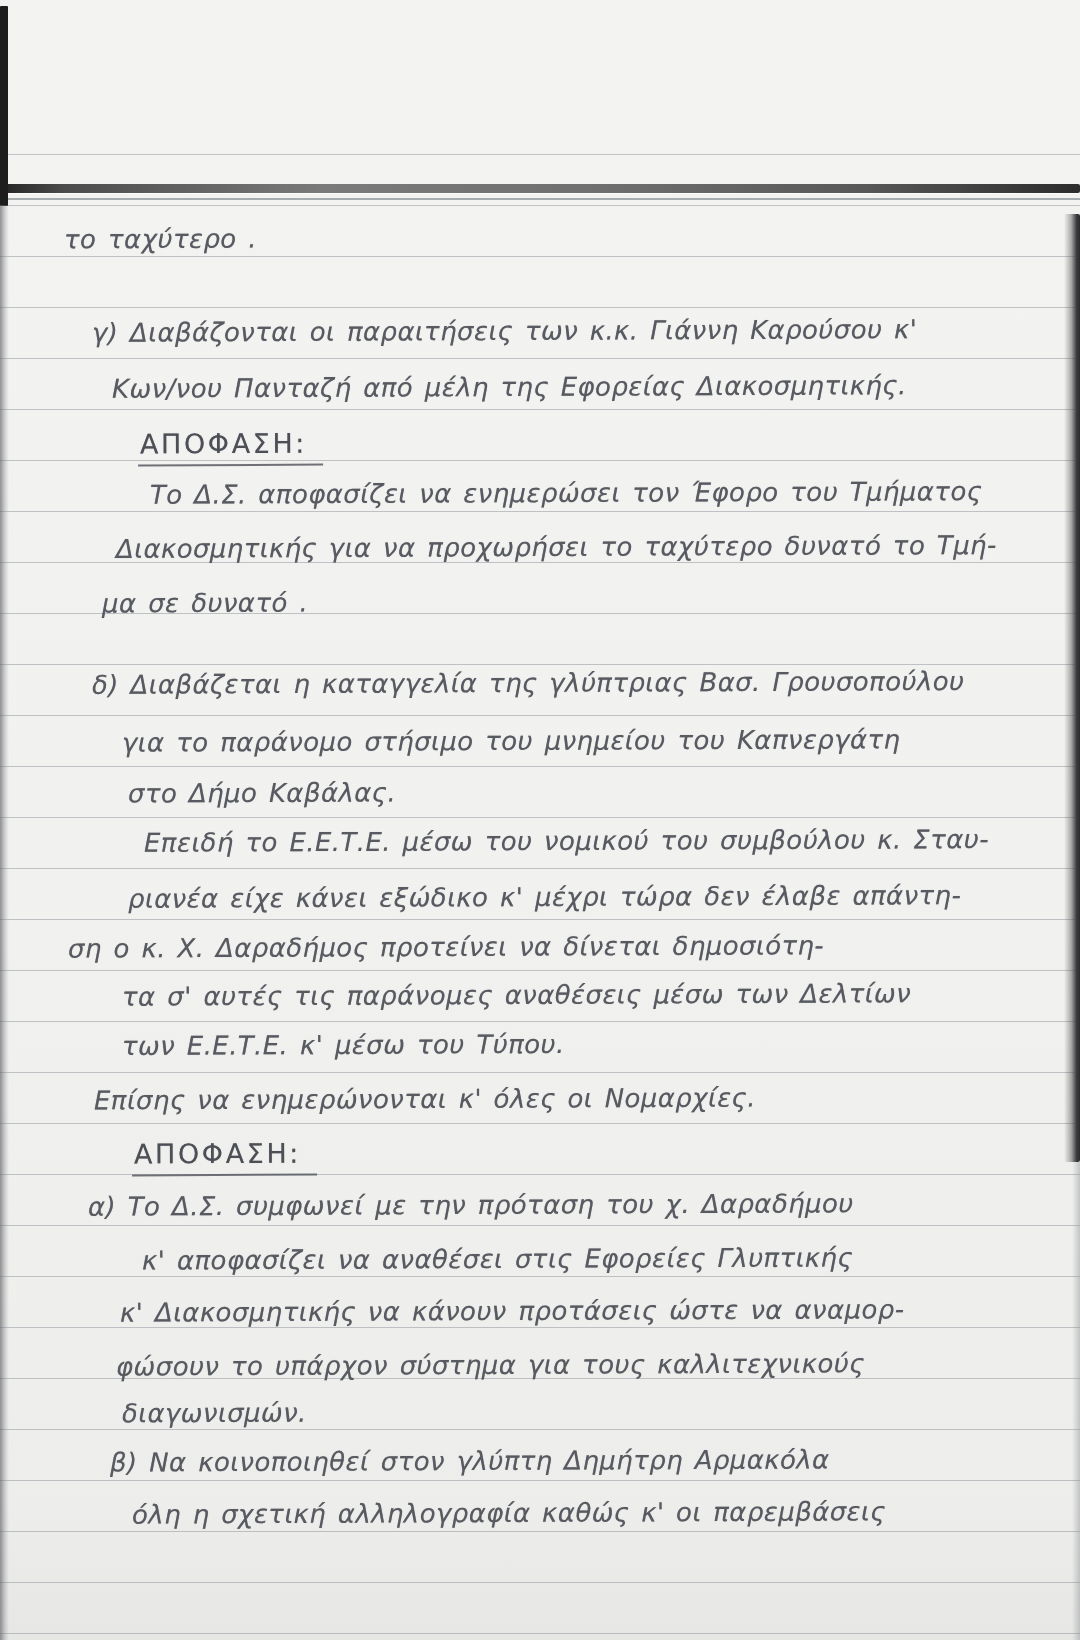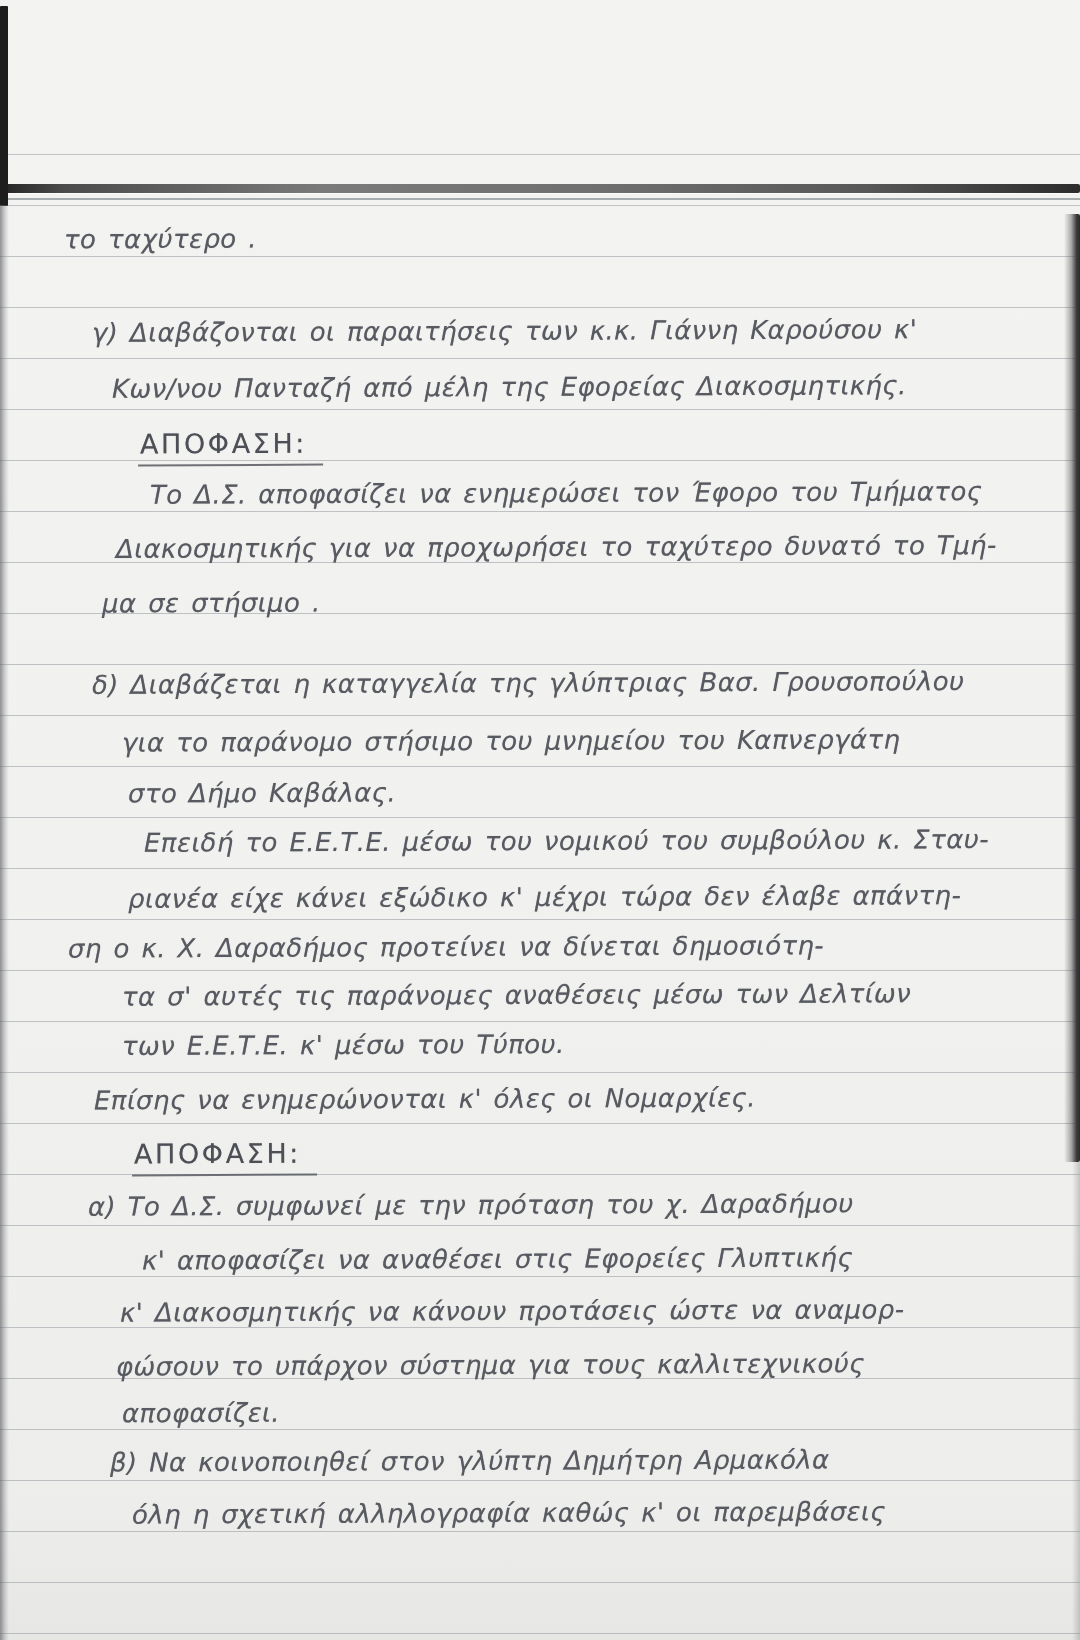--- a/index.html
+++ b/index.html
@@ -69,35 +69,35 @@
 
   <div class="hw" style="top:224px;left:64px">το ταχύτερο .</div>
 
   <div class="hw" style="top:316px;left:92px">γ) Διαβάζονται οι παραιτήσεις των κ.κ. Γιάννη Καρούσου κ'</div>
   <div class="hw" style="top:372px;left:112px">Κων/νου Πανταζή από μέλη της Εφορείας Διακοσμητικής.</div>
 
   <div class="hw heading" style="top:428px;left:138px">ΑΠΟΦΑΣΗ:</div>
 
   <div class="hw" style="top:478px;left:150px">Το Δ.Σ. αποφασίζει να ενημερώσει τον Έφορο του Τμήματος</div>
   <div class="hw" style="top:532px;left:116px">Διακοσμητικής για να προχωρήσει το ταχύτερο δυνατό το Τμή-</div>
-  <div class="hw" style="top:588px;left:102px">μα σε στήσιμο .</div>
+  <div class="hw" style="top:588px;left:102px">μα σε δυνατό .</div>
 
   <div class="hw" style="top:668px;left:92px">δ) Διαβάζεται η καταγγελία της γλύπτριας Βασ. Γρουσοπούλου</div>
   <div class="hw" style="top:726px;left:122px">για το παράνομο στήσιμο του μνημείου του Καπνεργάτη</div>
   <div class="hw" style="top:778px;left:128px">στο Δήμο Καβάλας.</div>
   <div class="hw" style="top:826px;left:144px">Επειδή το Ε.Ε.Τ.Ε. μέσω του νομικού του συμβούλου κ. Σταυ-</div>
   <div class="hw" style="top:882px;left:128px">ριανέα είχε κάνει εξώδικο κ' μέχρι τώρα δεν έλαβε απάντη-</div>
   <div class="hw" style="top:932px;left:68px">ση ο κ. Χ. Δαραδήμος προτείνει να δίνεται δημοσιότη-</div>
   <div class="hw" style="top:980px;left:122px">τα σ' αυτές τις παράνομες αναθέσεις μέσω των Δελτίων</div>
   <div class="hw" style="top:1030px;left:122px">των Ε.Ε.Τ.Ε. κ' μέσω του Τύπου.</div>
   <div class="hw" style="top:1084px;left:94px">Επίσης να ενημερώνονται κ' όλες οι Νομαρχίες.</div>
 
   <div class="hw heading" style="top:1138px;left:132px">ΑΠΟΦΑΣΗ:</div>
 
   <div class="hw" style="top:1190px;left:88px">α) Το Δ.Σ. συμφωνεί με την πρόταση του χ. Δαραδήμου</div>
   <div class="hw" style="top:1244px;left:142px">κ' αποφασίζει να αναθέσει στις Εφορείες Γλυπτικής</div>
   <div class="hw" style="top:1296px;left:120px">κ' Διακοσμητικής να κάνουν προτάσεις ώστε να αναμορ-</div>
   <div class="hw" style="top:1350px;left:116px">φώσουν το υπάρχον σύστημα για τους καλλιτεχνικούς</div>
-  <div class="hw" style="top:1398px;left:122px">αποφασίζει.</div>
+  <div class="hw" style="top:1398px;left:122px">διαγωνισμών.</div>
   <div class="hw" style="top:1446px;left:110px">β) Να κοινοποιηθεί στον γλύπτη Δημήτρη Αρμακόλα</div>
   <div class="hw" style="top:1498px;left:132px">όλη η σχετική αλληλογραφία καθώς κ' οι παρεμβάσεις</div>
 
 </div>
 
 </body></html>

